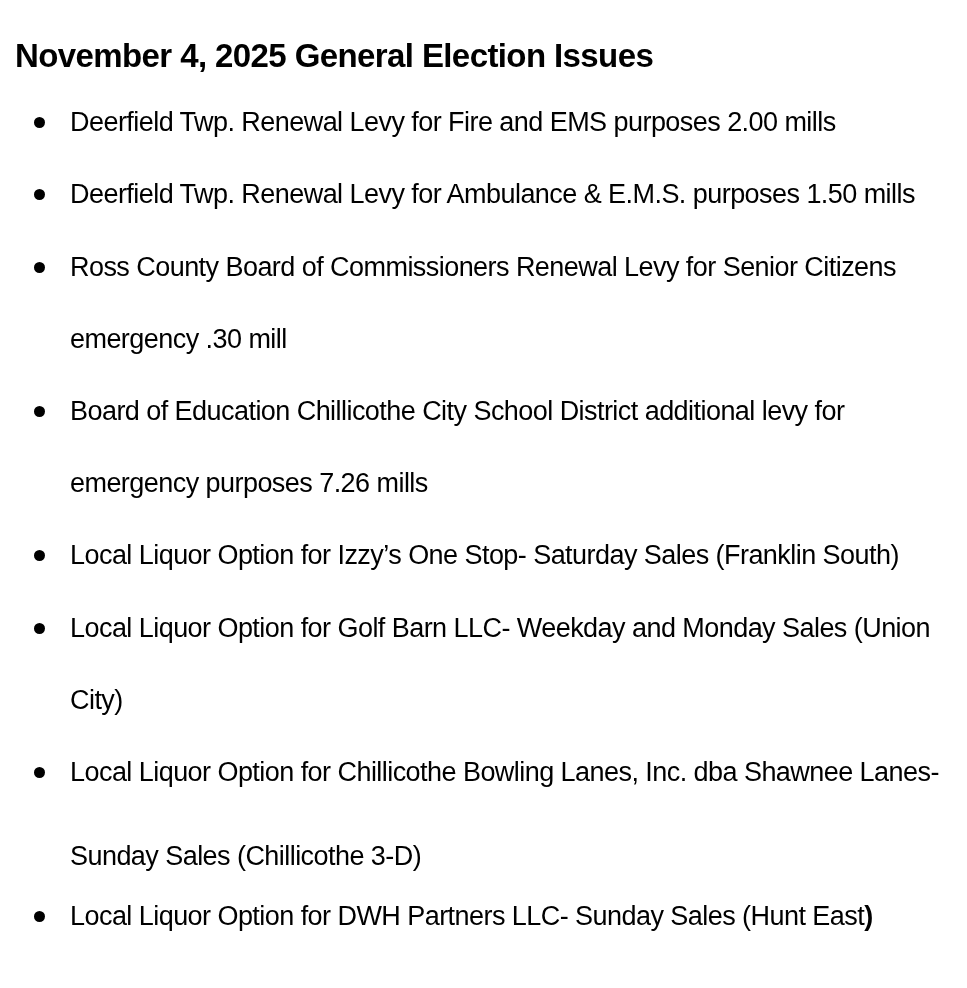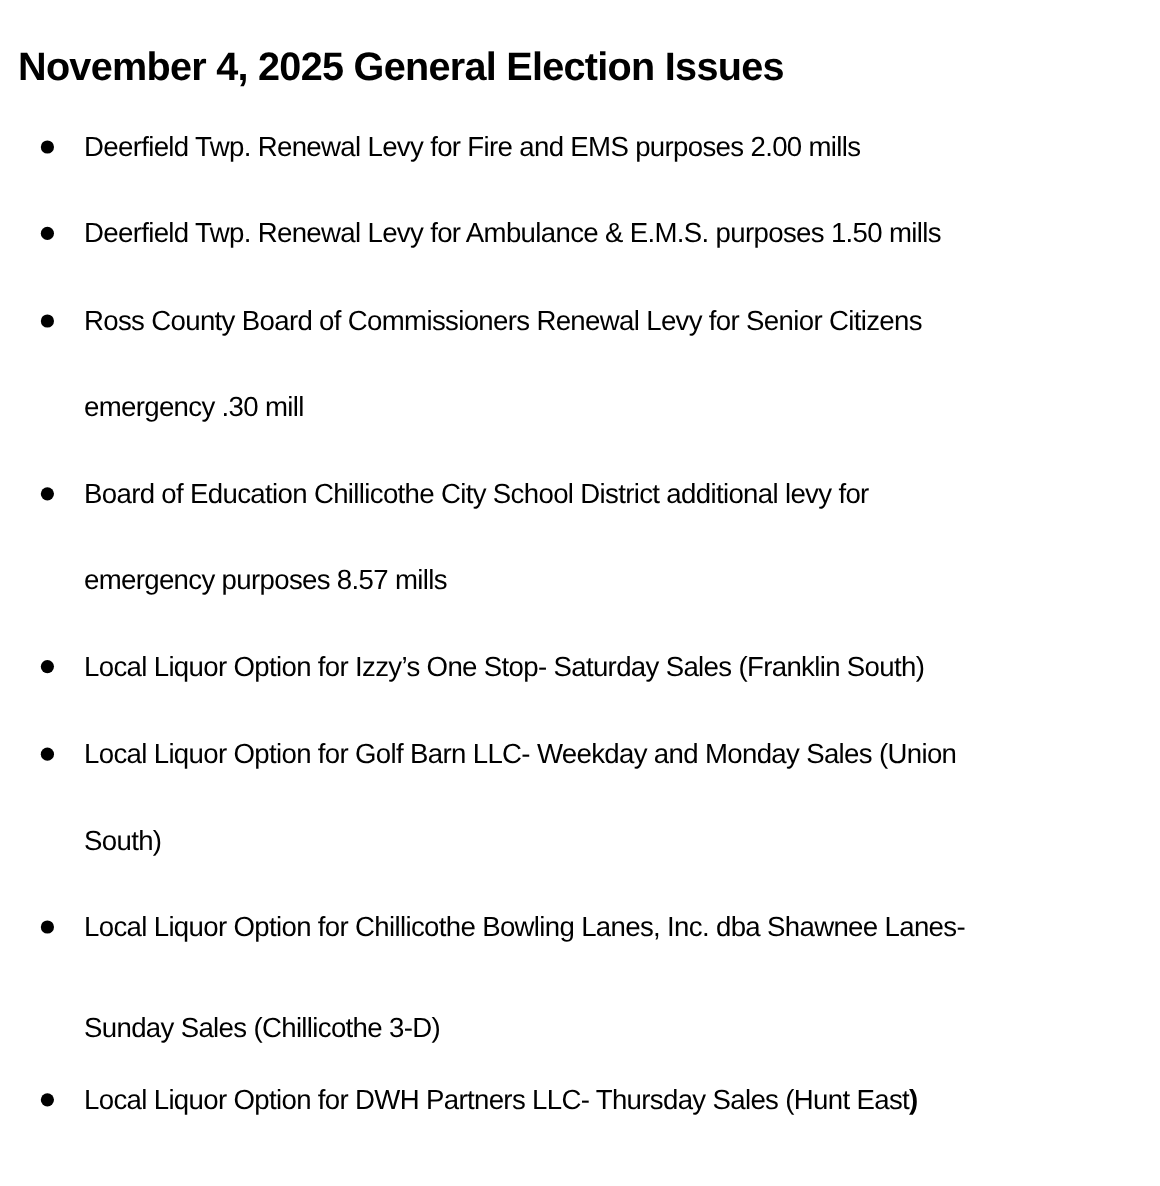--- a/index.html
+++ b/index.html
@@ -45,21 +45,21 @@
       position: absolute;
       left: 34px;
       width: 11px;
       height: 11px;
       border-radius: 50%;
       background: #000000;
     }
     .line {
       position: absolute;
       left: 70px;
-      font-size: 23px;
+      font-size: 27px;
       letter-spacing: -0.55px;
       line-height: 30px;
       white-space: nowrap;
     }
     .bold-paren {
       font-weight: bold;
     }
   </style>
 </head>
 <body>
@@ -81,38 +81,38 @@
 
     <li class="item" style="top:252px">
       <span class="bullet" style="top:10px"></span>
       <span class="line" style="top:0px">Ross County Board of Commissioners Renewal Levy for Senior Citizens</span>
       <span class="line" style="top:72px">emergency .30 mill</span>
     </li>
 
     <li class="item" style="top:396px">
       <span class="bullet" style="top:10px"></span>
       <span class="line" style="top:0px">Board of Education Chillicothe City School District additional levy for</span>
-      <span class="line" style="top:72px">emergency purposes 8.57 mills</span>
+      <span class="line" style="top:72px">emergency purposes 7.26 mills</span>
     </li>
 
     <li class="item" style="top:540px">
       <span class="bullet" style="top:10px"></span>
       <span class="line" style="top:0px">Local Liquor Option for Izzy’s One Stop- Saturday Sales (Franklin South)</span>
     </li>
 
     <li class="item" style="top:613px">
       <span class="bullet" style="top:10px"></span>
       <span class="line" style="top:0px">Local Liquor Option for Golf Barn LLC- Weekday and Monday Sales (Union</span>
-      <span class="line" style="top:72px">South)</span>
+      <span class="line" style="top:72px">City)</span>
     </li>
 
     <li class="item" style="top:757px">
       <span class="bullet" style="top:10px"></span>
       <span class="line" style="top:0px">Local Liquor Option for Chillicothe Bowling Lanes, Inc. dba Shawnee Lanes-</span>
       <span class="line" style="top:84px">Sunday Sales (Chillicothe 3-D)</span>
     </li>
 
     <li class="item" style="top:901px">
       <span class="bullet" style="top:10px"></span>
-      <span class="line" style="top:0px"><span>Local Liquor Option for DWH Partners LLC- Thursday Sales (Hunt East</span><span class="bold-paren">)</span></span>
+      <span class="line" style="top:0px"><span>Local Liquor Option for DWH Partners LLC- Sunday Sales (Hunt East</span><span class="bold-paren">)</span></span>
     </li>
   </ul>
 </div>
 
 </body></html>

